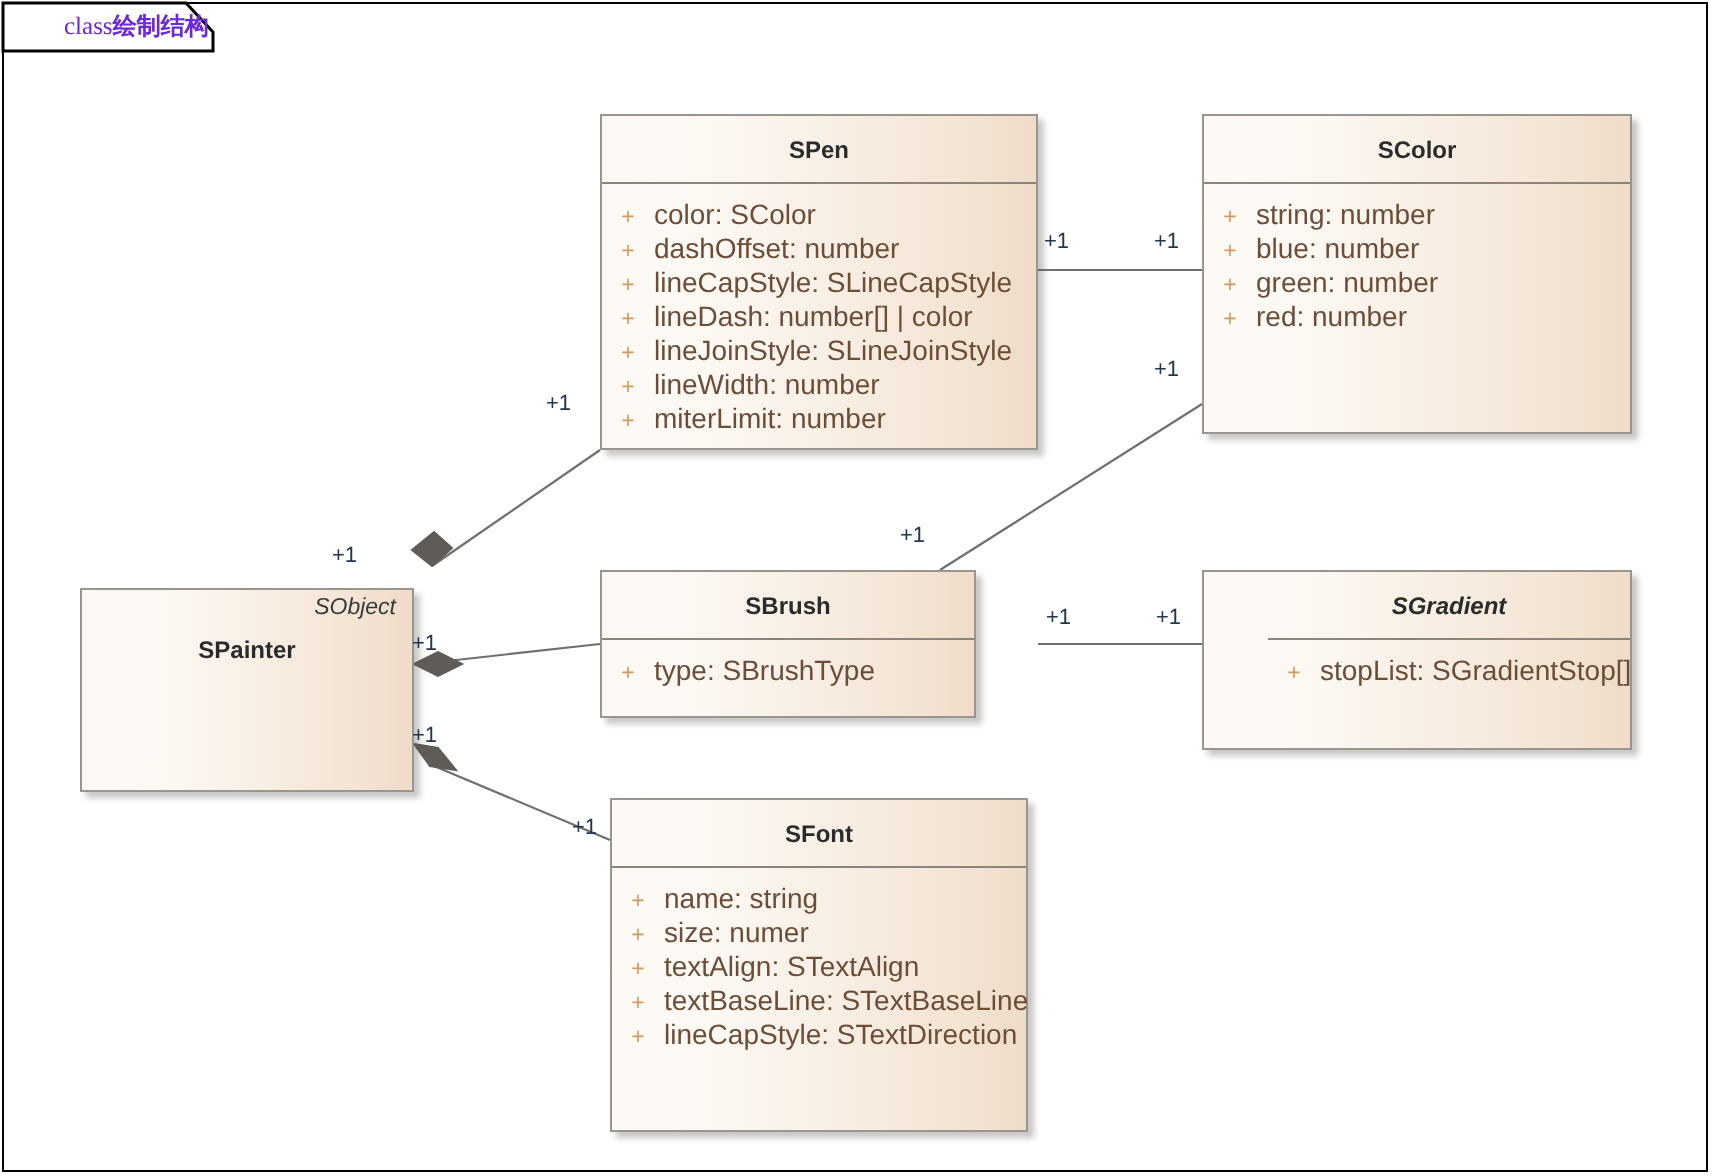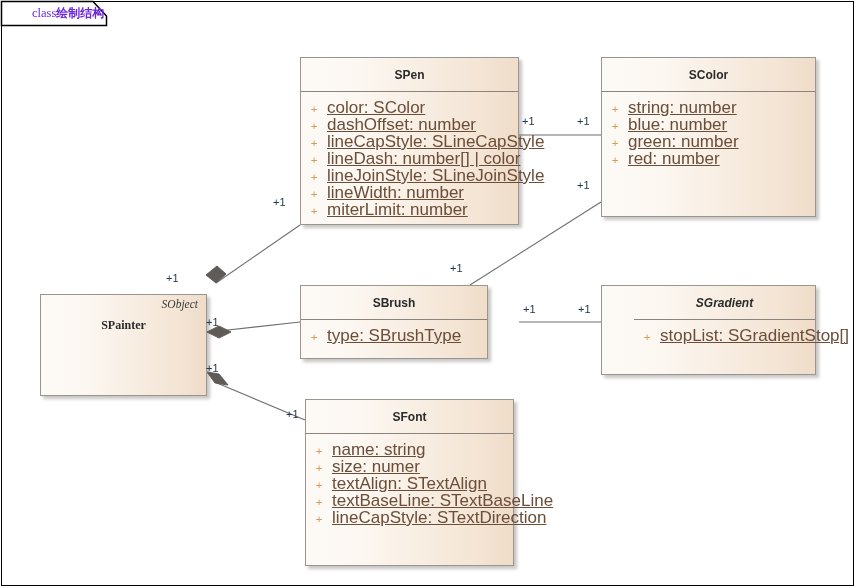--- a/index.html
+++ b/index.html
@@ -113,36 +113,34 @@
   }
   .attr-vis {
     width: 26px;
     text-align: center;
     color: #d69a5c;
     font-size: 11.5px;
     flex: 0 0 26px;
   }
   .attr-name {
     color: #6b4d38;
-    font-size: 17px;
-    text-decoration: underline;
+    font-size: 14px;
   }
 
   
   #class-spen      { left: 300px; top: 57px;  width: 219px; height: 168px; }
   #class-scolor    { left: 601px; top: 57px;  width: 215px; height: 160px; }
   #class-spainter  { left: 40px;  top: 294px; width: 167px; height: 102px; }
   #class-sbrush    { left: 300px; top: 285px; width: 188px; height: 74px;  }
   #class-sgradient { left: 601px; top: 285px; width: 215px; height: 90px; padding-left: 32px;  }
   #class-sfont     { left: 305px; top: 399px; width: 209px; height: 167px; }
 
   #class-spainter .uml-header {
     height: 100%;
     line-height: 100px;
-    font-family: Liberation Serif, serif;
   }
   #class-spainter .uml-title-centered {
     position: absolute;
     left: 0; right: 0; top: 22px;
     line-height: 16px;
     text-align: center;
   }
 
   
   .mult-label {

